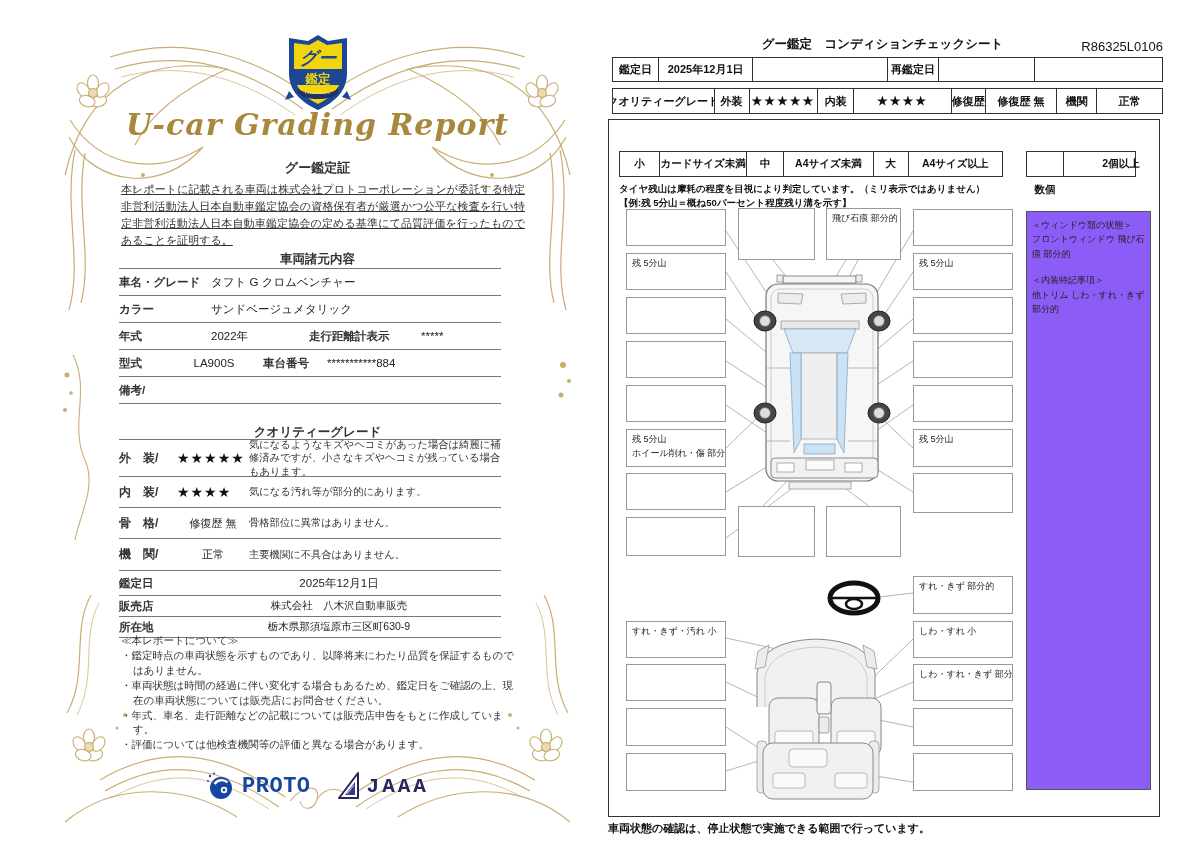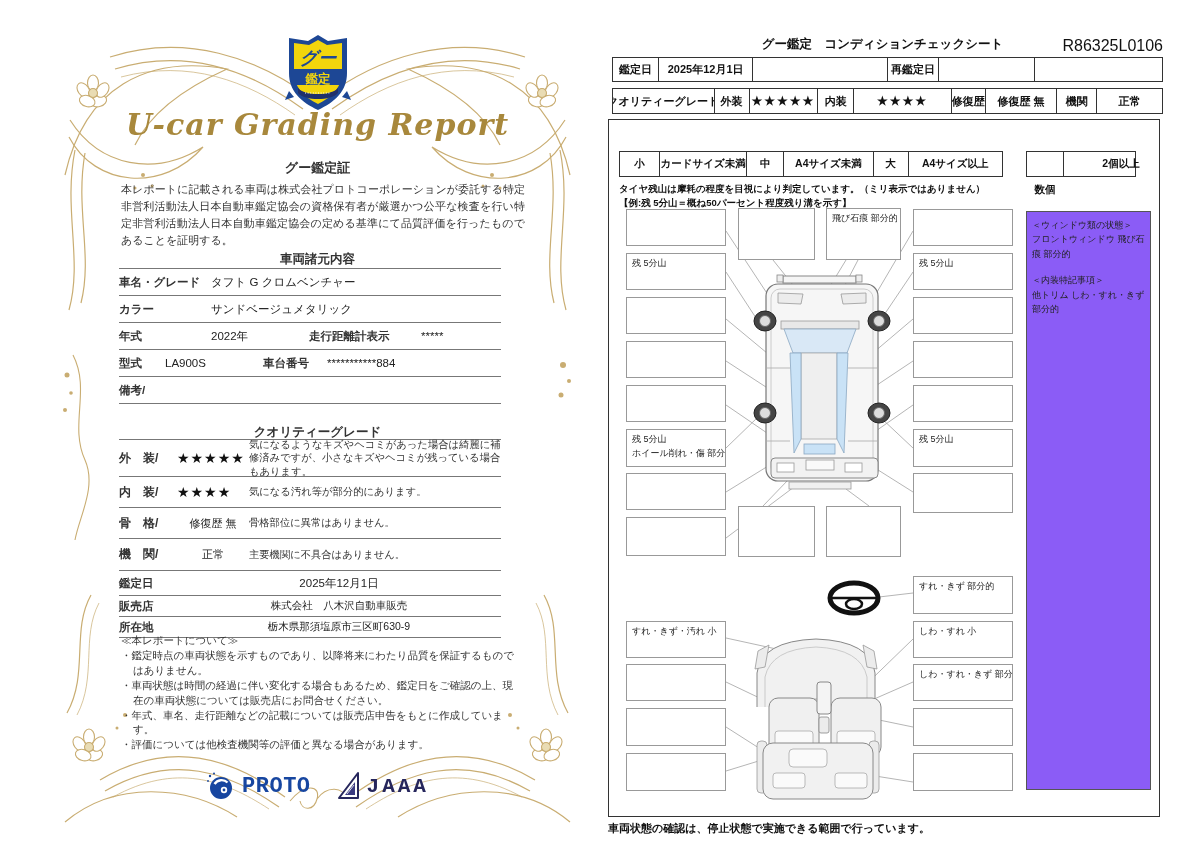--- a/index.html
+++ b/index.html
@@ -7,41 +7,41 @@
   body { font-family:"Liberation Sans", sans-serif; color:#222; }
   #canvas { position:relative; width:1200px; height:848px; background:#ffffff; overflow:hidden; }
   .abs { position:absolute; }
 
   
   #page-left { position:absolute; left:55px; top:25px; width:525px; height:808px; }
   .lp-center { width:100%; text-align:center; }
   #report-title { font-family:"DejaVu Serif", serif; font-style:italic; font-weight:bold;
                   font-size:30px; color:#a8883c; letter-spacing:1px; }
   #cert-title { font-size:13px; font-weight:bold; color:#333; }
-  #intro-par { font-size:11px; line-height:1.55; color:#333; text-align:justify; }
+  #intro-par { font-size:11px; line-height:1.55; color:#333; text-align:justify;text-decoration:underline; }
   .sec-head { font-size:12.5px; font-weight:bold; color:#333; }
 
   .ltable { border-bottom:1px solid #777; }
   .lrow { display:flex; align-items:center; border-top:1px solid #777; font-size:11.5px; }
   .lrow .lab { font-weight:bold; color:#333; flex:none; }
   .lrow .val { color:#222; }
   .gr-stars { font-size:14px; letter-spacing:1px; color:#111; flex:none; width:72px; }
   .gr-desc { font-size:10.3px; line-height:1.32; color:#333; flex:1; }
 
   .note-line { font-size:10.5px; line-height:1.42; color:#333; padding-left:12px; text-indent:-12px; }
 
   .logo-row { display:flex; align-items:center; justify-content:center; gap:26px; }
   .logo-item { display:flex; align-items:center; gap:6px; }
   .proto-text { font-size:22px; font-weight:bold; color:#1746a0; letter-spacing:.5px; }
   .jaaa-text { font-size:21px; font-weight:bold; color:#26265c; letter-spacing:3px; }
 
   
   #page-right { position:absolute; left:600px; top:0; width:570px; height:848px; }
   #rp-title { font-size:12.5px; font-weight:bold; color:#111; }
-  #rp-code { font-size:16px; color:#111; }
+  #rp-code { font-size:13px; color:#111; }
 
   .rtable { display:flex; border:1px solid #333; background:#fff; }
   .rcell { display:flex; align-items:center; justify-content:center; font-size:11px; font-weight:bold;
            color:#111; border-left:1px solid #333; overflow:hidden; white-space:nowrap; }
   .rcell:first-child { border-left:none; }
   .rcell.stars { font-size:12px; letter-spacing:2px; }
 
   #explain-box { position:absolute; left:8px; top:119px; width:552px; height:698px; border:1px solid #333; background:#fff; }
   #explain-head { height:28px; line-height:27px; text-align:center; font-size:12px; font-weight:bold;
                   border-bottom:1px solid #333; color:#111; }
@@ -143,21 +143,21 @@
         <span class="val">サンドベージュメタリック</span>
       </div>
       <div class="lrow" style="height:27px;">
         <span class="lab" style="width:92px;">年式</span>
         <span class="val" style="width:98px;">2022年</span>
         <span class="lab" style="width:112px;">走行距離計表示</span>
         <span class="val">*****</span>
       </div>
       <div class="lrow" style="height:27px;">
         <span class="lab" style="width:46px;">型式</span>
-        <span class="val" style="width:98px;">LA900S</span>
+        <span class="val" style="width:98px;text-align:center;">LA900S</span>
         <span class="lab" style="width:64px;">車台番号</span>
         <span class="val">***********884</span>
       </div>
       <div class="lrow" style="height:27px;">
         <span class="lab">備考/</span>
       </div>
     </div>
 
     <div class="abs lp-center" style="top:397px;left:0;"><span class="sec-head">クオリティーグレード</span></div>
 

